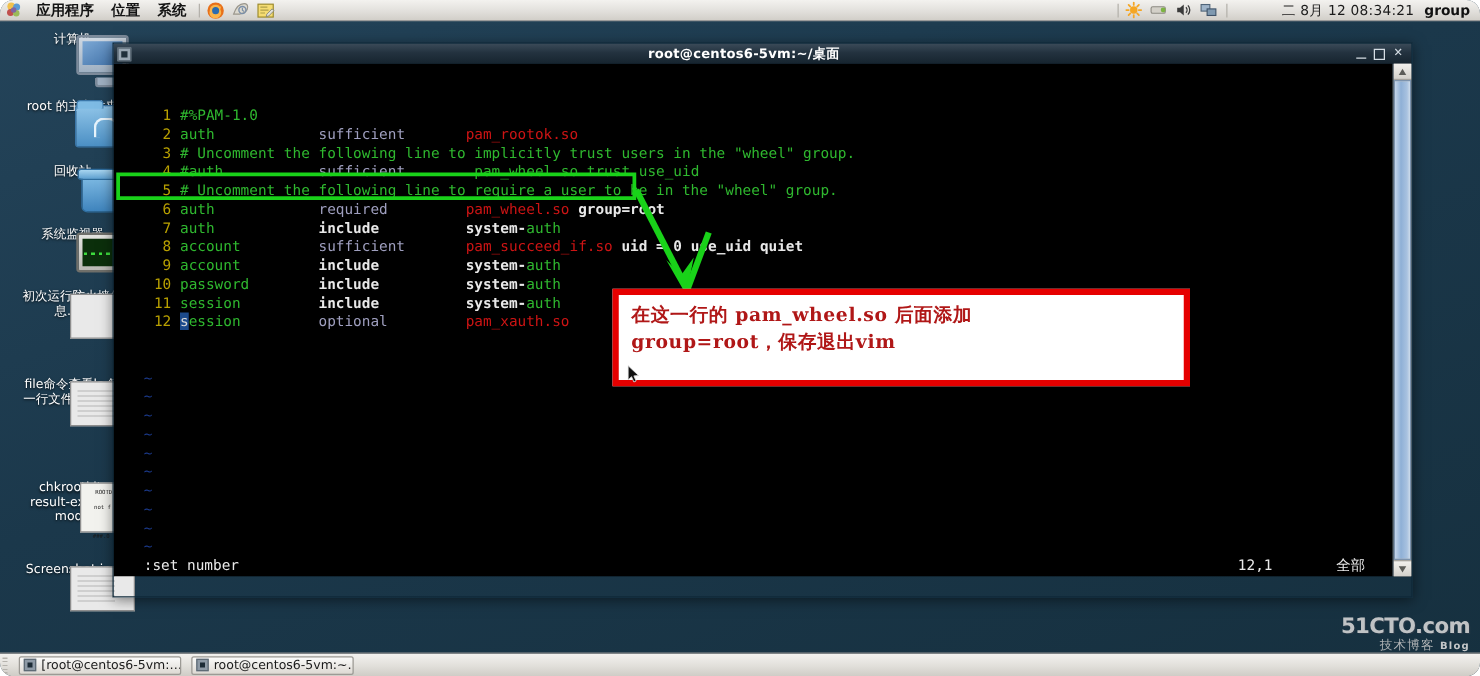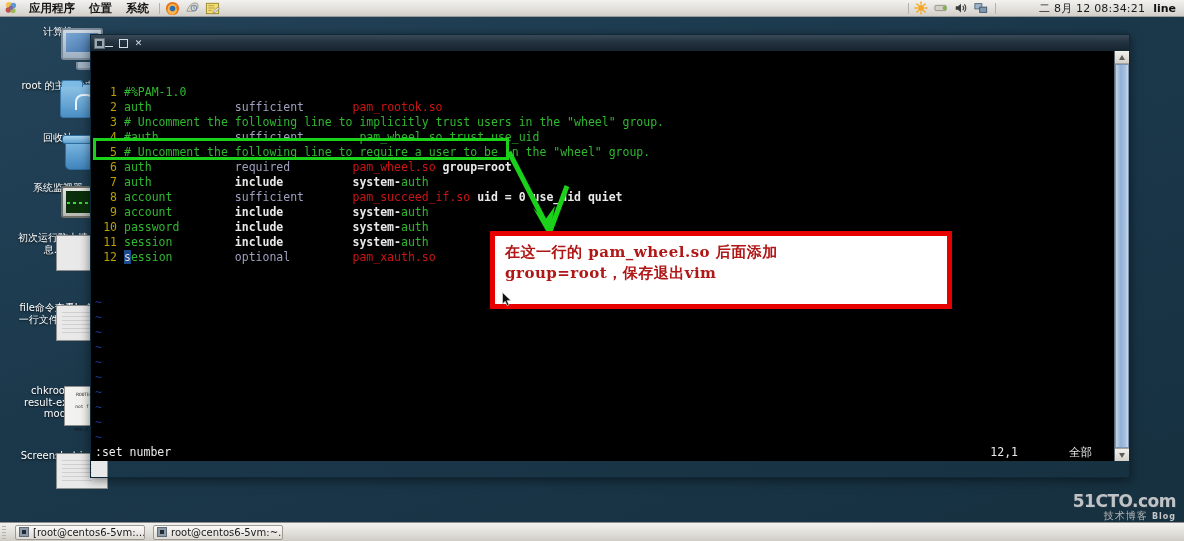--- a/index.html
+++ b/index.html
@@ -8,20 +8,21 @@
     width: 1184px; height: 541px;
     overflow: hidden;
     font-family: "DejaVu Sans", "Liberation Sans", sans-serif;
   }
   #screen {
     position: relative;
     width: 1184px; height: 541px;
     background: #1d3a4d;
     background: linear-gradient(160deg, #24445a 0%, #1b384b 45%, #16303f 100%);
     overflow: hidden;
+    border-radius: 11px;
   }
 
   
   #top-panel {
     position: absolute; left:0; top:0; width:1184px; height:17px;
     background: linear-gradient(180deg,#f3f2ef 0%, #e2e0dc 55%, #d2cfc9 100%);
     border-bottom: 1px solid #9a9a9a;
     display: flex; align-items: center;
     font-size: 11px; color: #1b1b1b;
   }
@@ -112,20 +113,21 @@
   }
   #menubar .m{padding:0 7px;line-height:16px;white-space:nowrap;}
   #term-body{
     position:relative;height:410px;background:#000000;display:flex;
   }
   #term-text{
     flex:1;position:relative;overflow:hidden;
     font-family:"DejaVu Sans Mono","Liberation Mono",monospace;
     font-size:11.5px;line-height:15px;padding:4px 0 8px 0;
     white-space:pre;
+    margin-left:20px;
   }
   .vrow{height:15px;line-height:15px;padding-left:4px;}
   .lnum{color:#b8a000;display:inline-block;width:22px;text-align:right;margin-right:7px;}
   .c-green{color:#2fb82f;}
   .c-grey{color:#9f9fbf;}
   .c-red{color:#cd1414;}
   .c-white{color:#e8e8e8;font-weight:bold;}
   .tilde{color:#1b3a8c;}
   .cursor-blk{background:#1c4a8c;color:#d8d8d8;}
   #statusline{
@@ -259,21 +261,21 @@
       </svg>
     </span>
     <span class="panel-icon">
       <svg width="14" height="14" viewBox="0 0 16 16">
         <rect x="1" y="3" width="8" height="6" fill="#9fb4c9" stroke="#4f6478"></rect>
         <rect x="6.5" y="7" width="8" height="6" fill="#7f99b0" stroke="#3e5268"></rect>
       </svg>
     </span>
     <span class="panel-sep"></span>
     <span id="clock">二 8月 12 08:34:21</span>
-    <span id="user-label">line</span>
+    <span id="user-label">group</span>
   </div>
 
   <div class="desk-icon" style="left:16px;top:26px;">
     <span class="glyph"><span class="ic-monitor"></span></span>
     <span class="lbl">计算机</span>
   </div>
 
   <div class="desk-icon" style="left:16px;top:80px;">
     <span class="glyph"><span class="ic-home"></span></span>
     <span class="lbl">root 的主文件夹</span>
@@ -313,20 +315,21 @@
   <div class="desk-icon" style="left:16px;top:450px;">
     <span class="glyph">
       <span class="ic-shot dark"><span class="inner"></span></span>
     </span>
     <span class="lbl">Screenshot.jpg</span>
   </div>
 
   <div id="term-win">
     <div id="titlebar">
       <span class="t-ico"></span>
+      <span id="title-text">root@centos6-5vm:~/桌面</span>
       <span class="win-btns">
         <span class="win-btn min"></span>
         <span class="win-btn max"></span>
         <span class="win-btn">✕</span>
       </span>
     </div>
 
 
     <div id="term-body">
       <div id="term-text">

